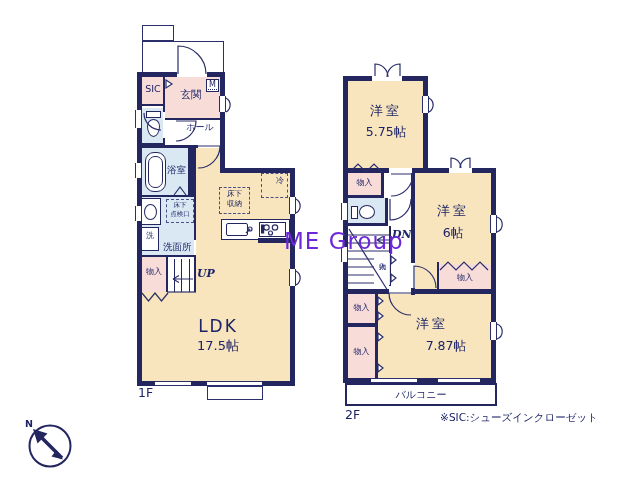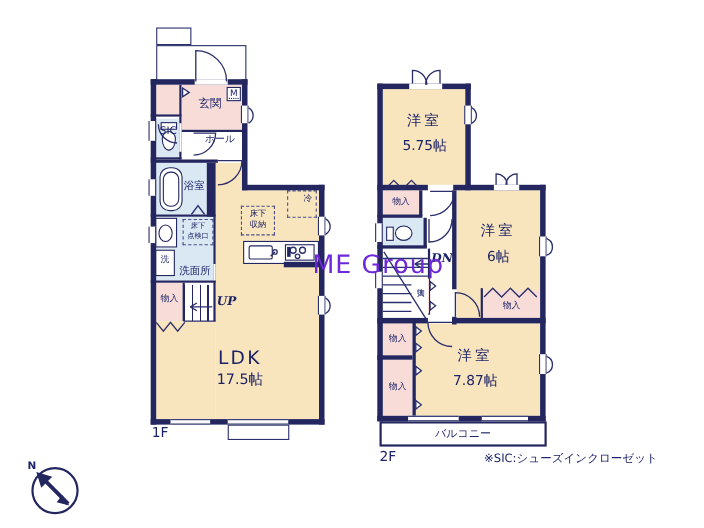--- a/index.html
+++ b/index.html
@@ -188,38 +188,38 @@
       <path d="M 250 229 L 246 233"></path>
     </g>
     <g>
       <circle cx="50" cy="446" r="20.5" fill="none" stroke="#23265f" stroke-width="2"></circle>
       <path d="M 62 458 L 41 437" stroke="#23265f" stroke-width="3.5" fill="none"></path>
       <path d="M 33 429 L 47.5 433.5 L 37.5 443.5 Z" fill="#23265f"></path>
       <path d="M 63 459.5 L 51.5 456.5 L 56.5 450 Z" fill="#23265f"></path>
     </g>
   </svg>
 
-  <div class="lbl" style="left:143px;top:84px;width:20px;font-size:9.5px;text-align:center;margin-top:31px;">SIC</div>
+  <div class="lbl" style="left:143px;top:84px;width:20px;font-size:9.5px;text-align:center;">SIC</div>
   <div class="lbl" style="left:166px;top:88px;width:50px;font-size:10.5px;text-align:center;">玄関</div>
   <div class="lbl" style="left:178px;top:122px;width:44px;font-size:9px;text-align:center;">ホール</div>
   <div class="lbl" style="left:167px;top:165px;font-size:9.5px;font-family:Liberation Serif, serif;">浴室</div>
   <div class="lbl" style="left:163px;top:242px;font-size:9.5px;">洗面所</div>
   <div class="lbl" style="left:142px;top:231px;width:16px;font-size:8px;text-align:center;">洗</div>
   <div class="lbl" style="left:142px;top:267px;width:24px;font-size:8px;text-align:center;">物入</div>
   <div class="lbl" style="left:197px;top:268px;font-size:11px;font-family:'DejaVu Serif',serif;font-style:italic;font-weight:bold;">UP</div>
   <div class="lbl" style="left:196px;top:317px;width:44px;font-size:17px;letter-spacing:2px;text-align:center;">LDK</div>
   <div class="lbl" style="left:188px;top:339px;width:60px;font-size:13px;text-align:center;">17.5帖</div>
   <div class="lbl" style="left:138px;top:386px;font-size:12.5px;">1F</div>
 
   <div class="lbl" style="left:355px;top:104px;width:62px;font-size:13px;letter-spacing:3px;text-align:center;">洋室</div>
   <div class="lbl" style="left:352px;top:125px;width:68px;font-size:12.5px;text-align:center;">5.75帖</div>
   <div class="lbl" style="left:422px;top:204px;width:62px;font-size:13px;letter-spacing:3px;text-align:center;">洋室</div>
   <div class="lbl" style="left:430px;top:226px;width:46px;font-size:12.5px;text-align:center;">6帖</div>
   <div class="lbl" style="left:401px;top:317px;width:62px;font-size:13px;letter-spacing:3px;text-align:center;">洋室</div>
-  <div class="lbl" style="left:398px;top:339px;width:68px;font-size:12.5px;text-align:center;">7.87帖</div>
+  <div class="lbl" style="left:398px;top:339px;width:68px;font-size:12.5px;text-align:right;">7.87帖</div>
   <div class="lbl" style="left:348px;top:178px;width:33px;font-size:8px;text-align:center;">物入</div>
   <div class="lbl" style="left:439px;top:273px;width:52px;font-size:8px;text-align:center;">物入</div>
   <div class="lbl" style="left:348px;top:303px;width:27px;font-size:8px;text-align:center;">物入</div>
   <div class="lbl" style="left:348px;top:347px;width:27px;font-size:8px;text-align:center;">物入</div>
   <div class="lbl" style="left:378px;top:257px;font-size:7px;writing-mode:vertical-rl;">物入</div>
   <div class="lbl" style="left:392px;top:229px;font-size:11px;font-family:'DejaVu Serif',serif;font-style:italic;font-weight:bold;">DN</div>
   <div class="lbl" style="left:385px;top:389px;width:72px;font-size:10px;text-align:center;">バルコニー</div>
   <div class="lbl" style="left:345px;top:408px;font-size:12.5px;">2F</div>
 
   <div class="lbl" style="left:430px;top:411px;width:168px;font-size:10.5px;text-align:right;">※SIC:シューズインクローゼット</div>

